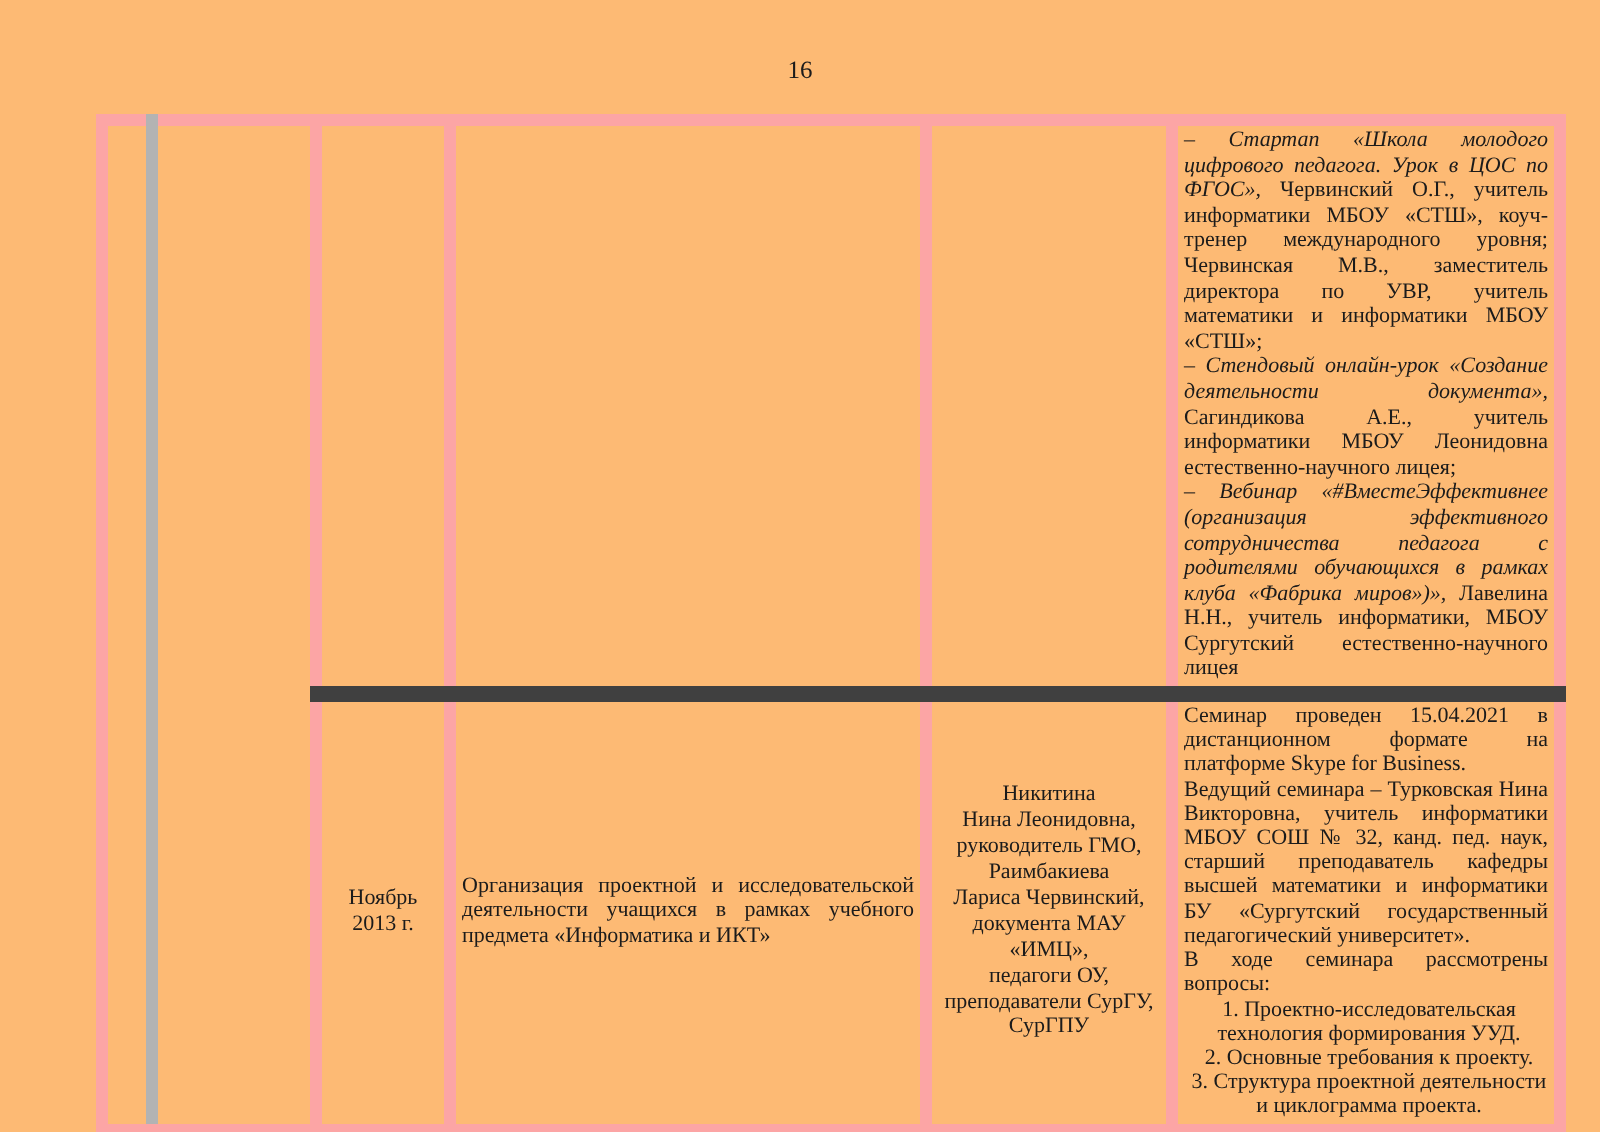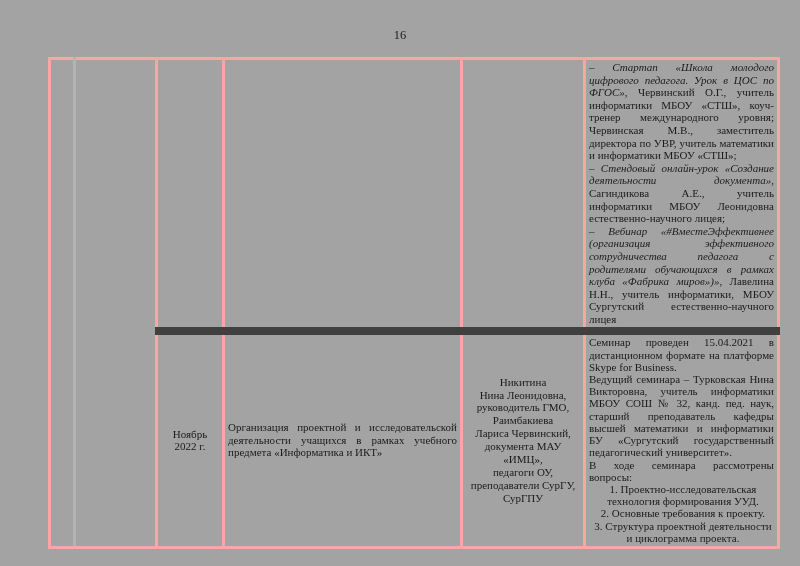--- a/index.html
+++ b/index.html
@@ -1,20 +1,20 @@
 <!DOCTYPE html>
 <html><head>
 <meta charset="utf-8">
 <style>
   html, body { margin: 0; padding: 0; }
   .page {
     position: relative;
     width: 800px;
     height: 566px;
-    background: #a3a3a3;
+    background: #fdba74;
     font-family: "Liberation Serif", "DejaVu Serif", serif;
     color: #1b1b1b;
     overflow: hidden;
   }
   .page-number {
     position: absolute;
     top: 28px;
     left: 0;
     right: 0;
     text-align: center;
@@ -24,21 +24,21 @@
     position: absolute;
     left: 48px;
     top: 57px;
     width: 729px;
     border-collapse: collapse;
     table-layout: fixed;
     border: 2px solid #2f2f2f;
     border-bottom: 1px solid #8f8f8f;
   }
   .doc-table td {
-    border: 3px solid #fca5a5;
+    border: 6px solid #fca5a5;
     padding: 1px 3px 2px 3px;
     font-size: 11px;
     line-height: 12.6px;
     vertical-align: top;
     overflow: hidden;
     word-wrap: break-word;
   }
   .doc-table td.c1 { border-right-color: #b3b3b3; }
   .doc-table tr.r1 { height: 267px; }
   .doc-table tr.r2 { height: 204px; }
@@ -82,21 +82,21 @@
         <td class="c4"></td>
         <td class="c5"></td>
         <td class="c6">
           <p class="jp"><span class="it">– Стартап «Школа молодого цифрового педагога. Урок в ЦОС по ФГОС», </span><span>Червинский О.Г., учитель информатики МБОУ «СТШ», коуч-тренер международного уровня; Червинская М.В., заместитель директора по УВР, учитель математики и информатики МБОУ «СТШ»;</span></p>
           <p class="jp"><span class="it">– Стендовый онлайн-урок «Создание деятельности документа», </span><span>Сагиндикова А.Е., учитель информатики МБОУ Леонидовна естественно-научного лицея;</span></p>
           <p class="jp"><span class="it">– Вебинар «#ВместеЭффективнее (организация эффективного сотрудничества педагога с родителями обучающихся в рамках клуба «Фабрика миров»)», </span><span>Лавелина Н.Н., учитель информатики, МБОУ Сургутский естественно-научного лицея</span></p>
         </td>
       </tr>
       <tr class="r2">
         <td class="c3 mid">
-          <div class="center-txt">Ноябрь 2022 г.</div>
+          <div class="center-txt">Ноябрь 2013 г.</div>
         </td>
         <td class="c4 mid">
           <div class="just-txt">Организация проектной и исследовательской деятельности учащихся в рамках учебного предмета «Информатика и ИКТ»</div>
         </td>
         <td class="c5 mid">
           <div class="center-txt participants">
             <div>Никитина</div>
             <div>Нина Леонидовна,</div>
             <div>руководитель ГМО,</div>
             <div>Раимбакиева</div>

